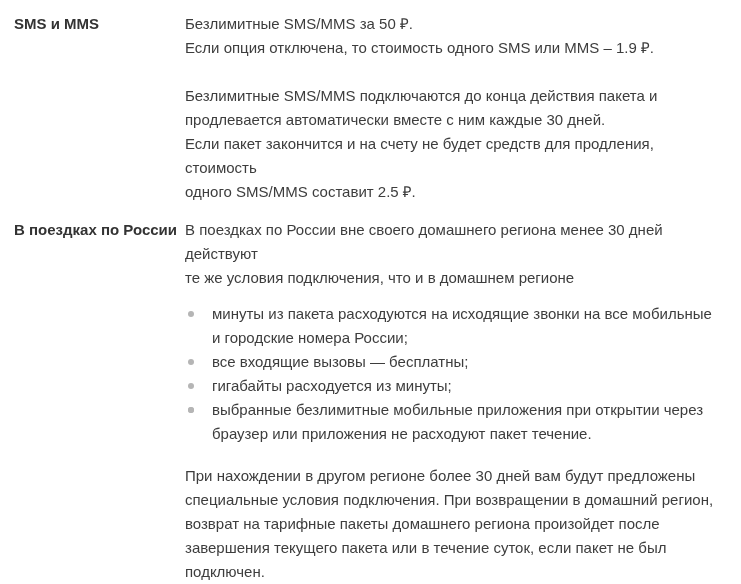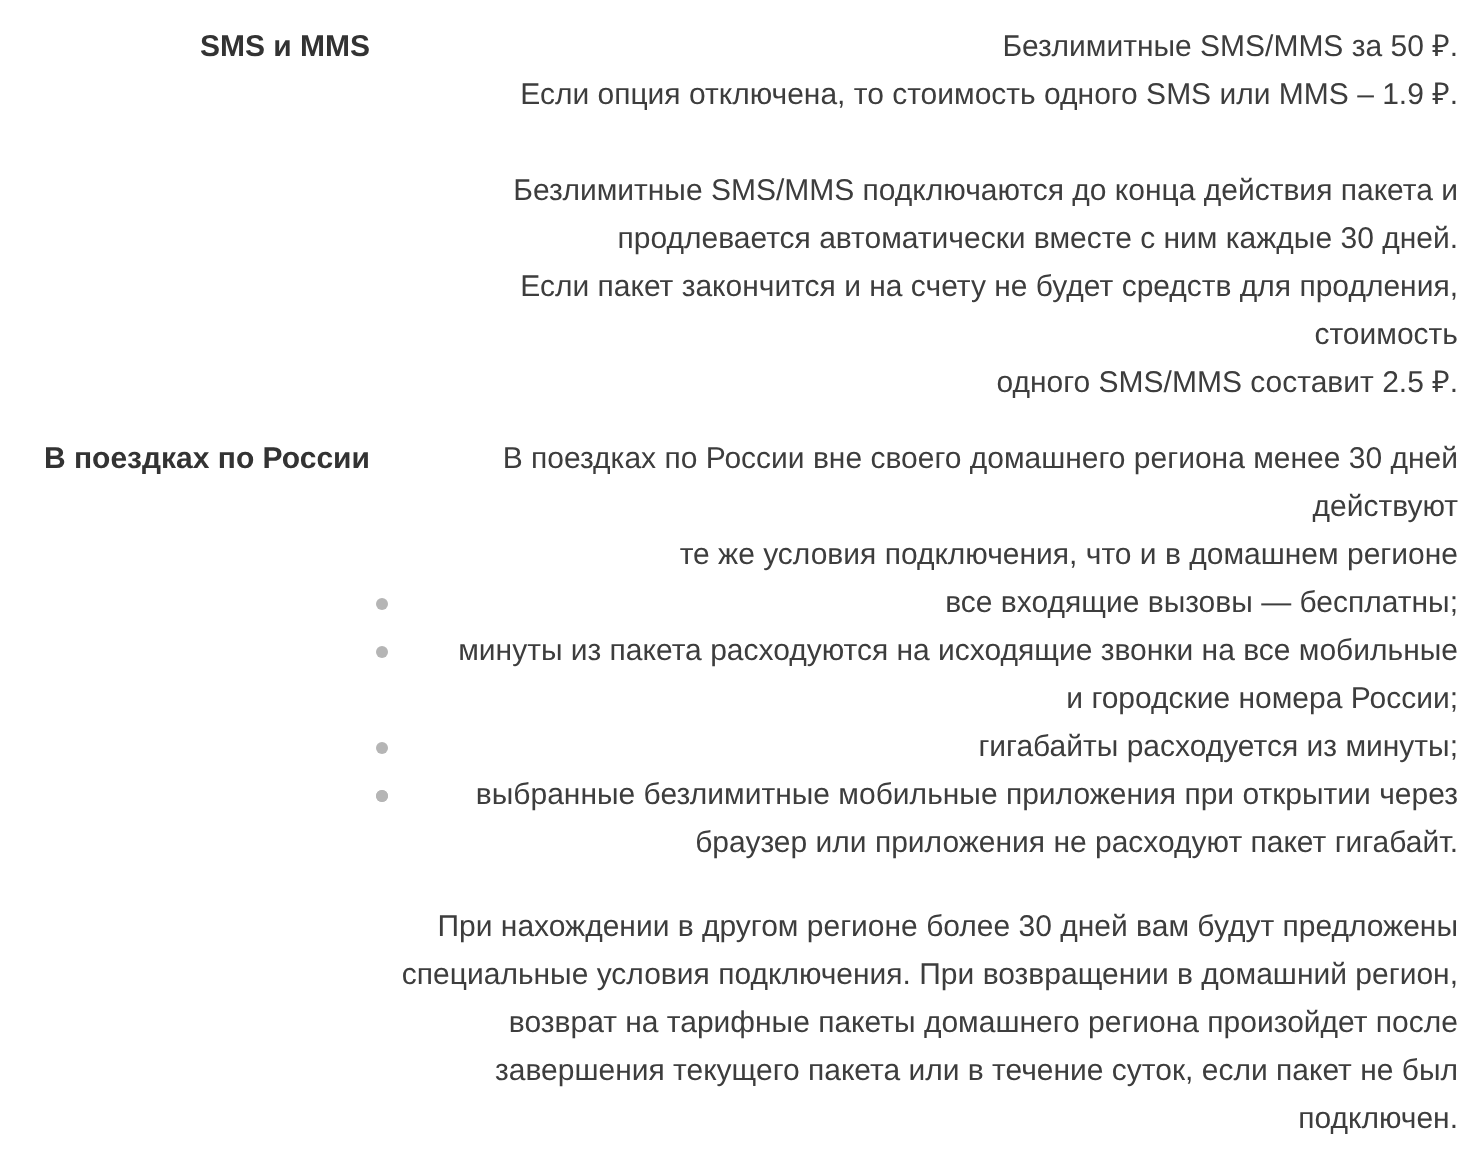--- a/index.html
+++ b/index.html
@@ -8,31 +8,31 @@
     height: 584px;
     box-sizing: border-box;
     background: var(--background, #ffffff);
     padding: 12px 12px 0 14px;
     font-family: "Liberation Sans", sans-serif;
     font-size: 15px;
     line-height: 24px;
     color: var(--text, #3d3d3d);
     overflow: hidden;
   }
-  .row { display: flex; align-items: flex-start; text-align: right; }
+  .row { display: flex; align-items: flex-start; }
   .row + .row { margin-top: 14px; }
   .label {
     flex: 0 0 171px;
     width: 171px;
     font-weight: 700;
     color: var(--heading, #333333);
   }
   .content { width: 558px; max-width: 558px; }
   .para { margin: 0 0 24px 0; white-space: pre-line; }
-  .para.tight { margin-bottom: 0; }
+  .para.tight { margin-bottom: 12px; }
   .para:last-child { margin-bottom: 0; }
   .bullets {
     list-style: none;
     margin: 0 0 18px 0;
     padding: 0;
   }
   .bullets li { position: relative; padding-left: 27px; }
   .dot {
     position: absolute;
     left: 3px;
@@ -62,38 +62,38 @@
   </section>
 
   <section class="row">
     <div class="label">В поездках по России</div>
     <div class="content">
       <p class="para tight">В поездках по России вне своего домашнего региона менее 30 дней действуют
 те же условия подключения, что и в домашнем регионе</p>
       <ul class="bullets">
         <li>
           <span class="dot"></span>
-          <span class="li-text">все входящие вызовы — бесплатны;</span>
+          <span class="li-text">минуты из пакета расходуются на исходящие звонки на все мобильные
+и городские номера России;</span>
         </li>
         <li>
           <span class="dot"></span>
-          <span class="li-text">минуты из пакета расходуются на исходящие звонки на все мобильные
-и городские номера России;</span>
+          <span class="li-text">все входящие вызовы — бесплатны;</span>
         </li>
         <li>
           <span class="dot"></span>
           <span class="li-text">гигабайты расходуется из минуты;</span>
         </li>
         <li>
           <span class="dot"></span>
         </li>
         <li>
           <span class="dot"></span>
           <span class="li-text">выбранные безлимитные мобильные приложения при открытии через
-браузер или приложения не расходуют пакет гигабайт.</span>
+браузер или приложения не расходуют пакет течение.</span>
         </li>
       </ul>
       <p class="para">При нахождении в другом регионе более 30 дней вам будут предложены
 специальные условия подключения. При возвращении в домашний регион,
 возврат на тарифные пакеты домашнего региона произойдет после
 завершения текущего пакета или в течение суток, если пакет не был
 подключен.</p>
     </div>
   </section>
 

